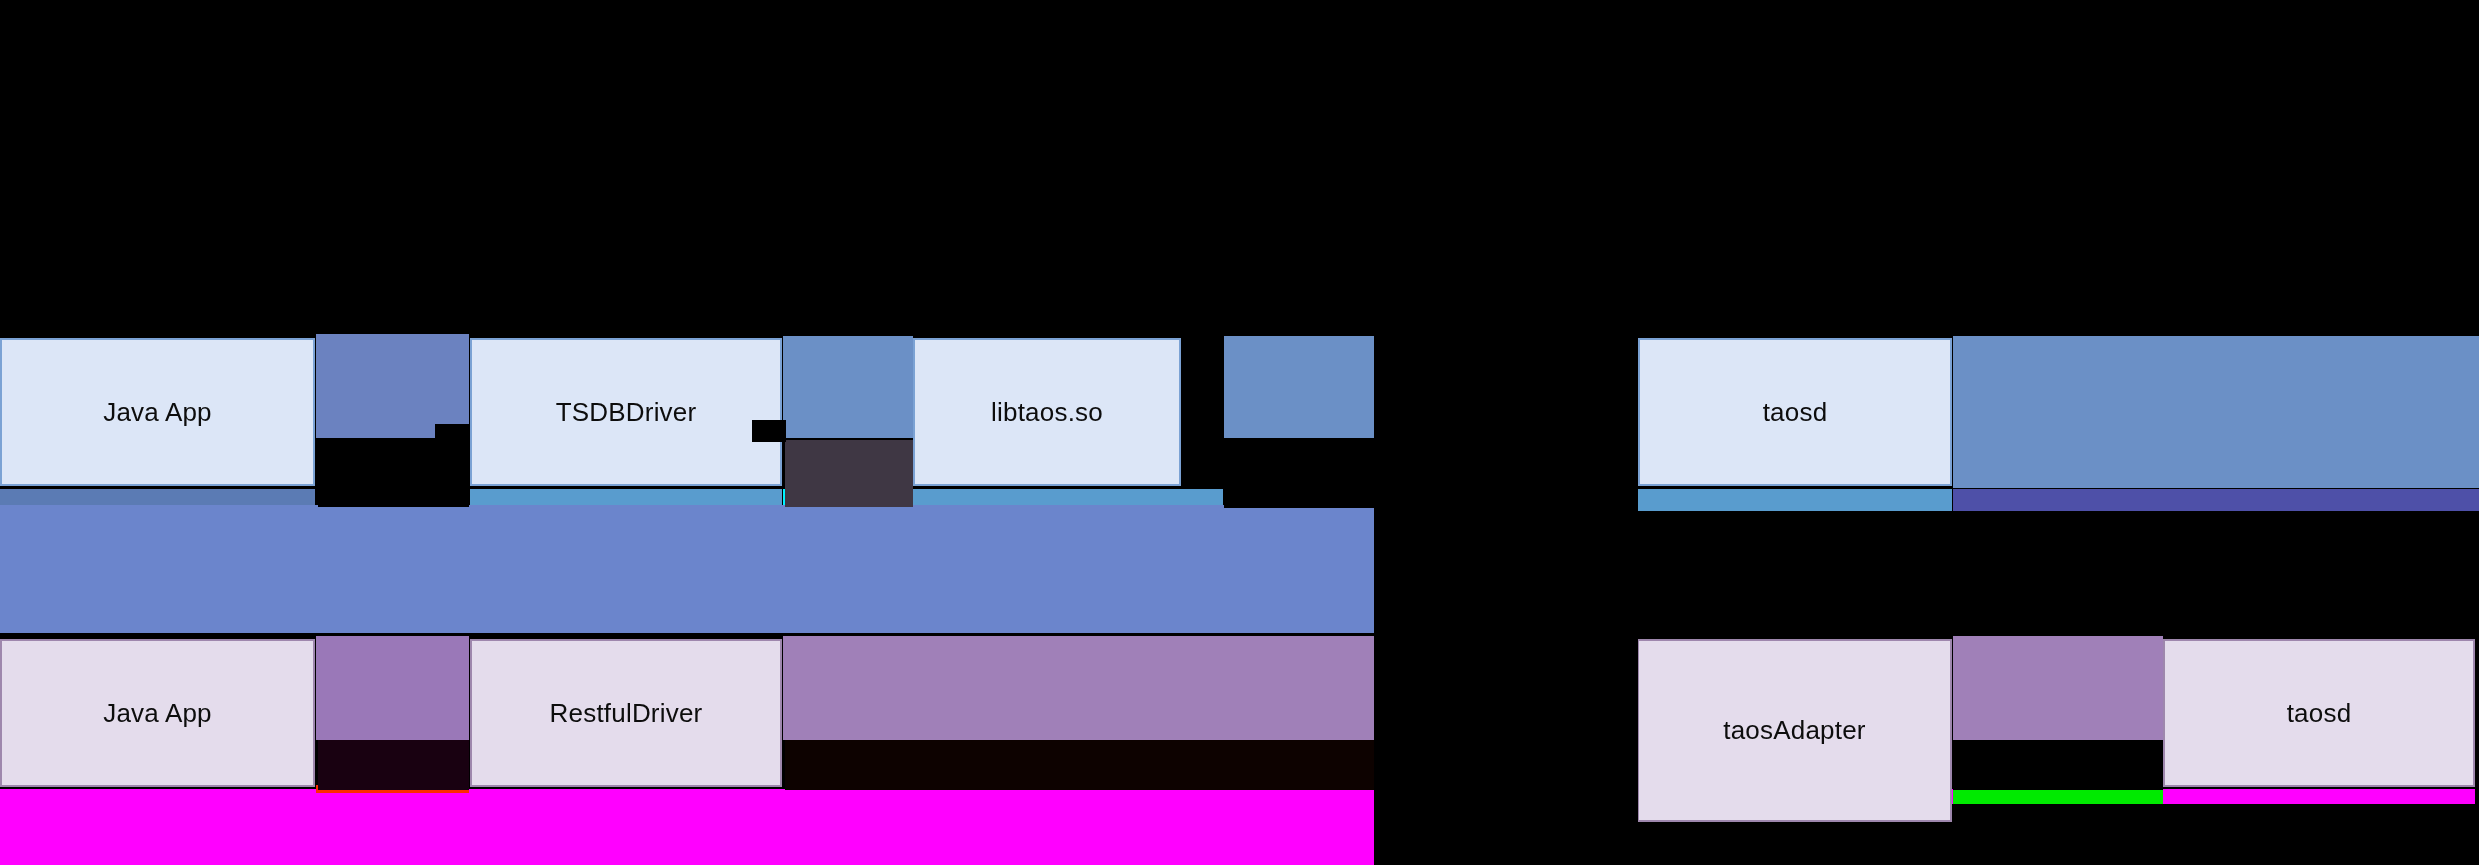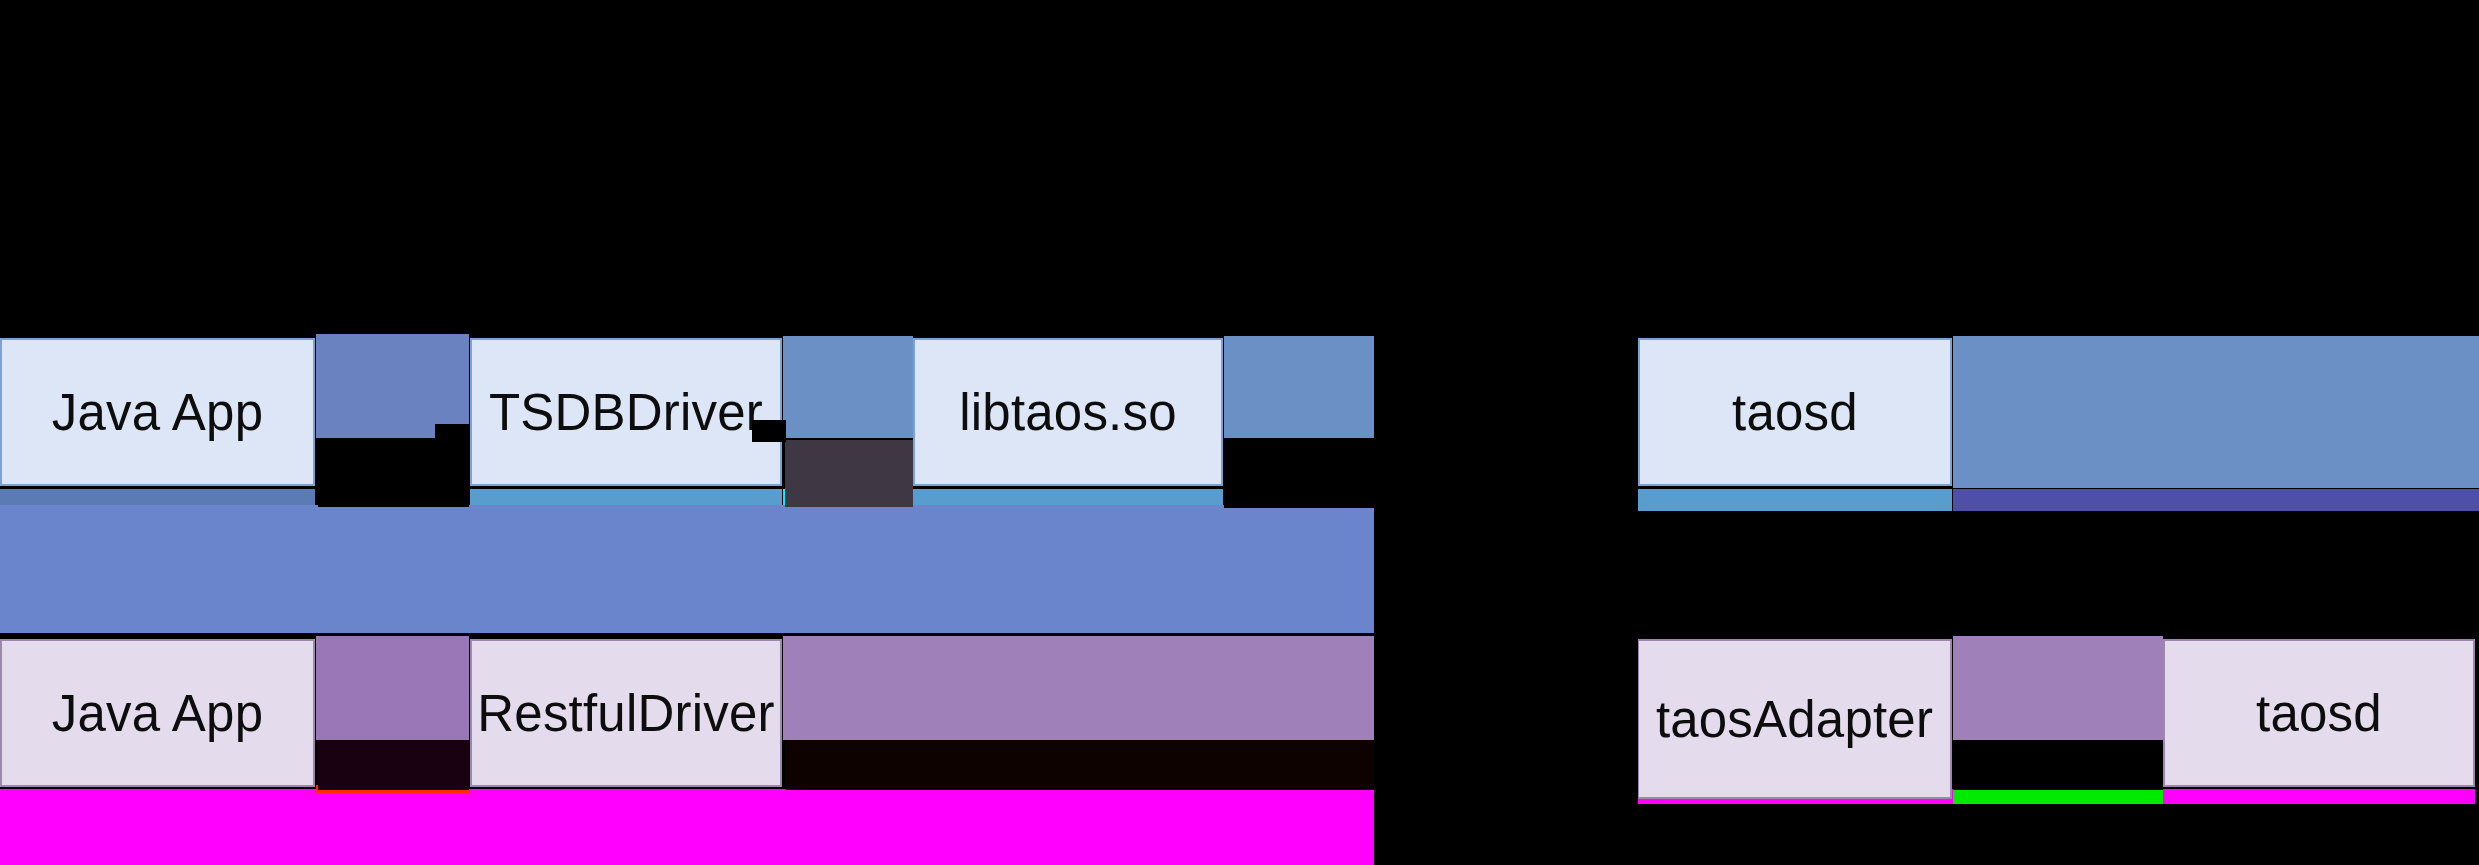--- a/index.html
+++ b/index.html
@@ -17,21 +17,21 @@
   }
   .band {
     position: absolute;
   }
   .node {
     position: absolute;
     display: flex;
     align-items: center;
     justify-content: center;
     box-sizing: border-box;
-    font-size: 51px;
+    font-size: 26px;
     color: #0d0d0d;
     letter-spacing: 0.2px;
     white-space: nowrap;
   }
   .node-native {
     background: #dce6f7;
     border: 2px solid #7ba2d4;
   }
   .node-rest {
     background: #e4dcec;
@@ -77,33 +77,33 @@
       <div class="band" style="left: 1374px; top: 334px; width: 95px; height: 2px; background: rgb(212, 63, 42);"></div>
     </div>
 
   <div id="nodes-layer">
       <div class="node node-native" style="left: 0px; top: 338px; width: 315px; height: 148px;">
         <span>Java App</span>
       </div>
       <div class="node node-native" style="left: 470px; top: 338px; width: 312px; height: 148px;">
         <span>TSDBDriver</span>
       </div>
-      <div class="node node-native" style="left: 913px; top: 338px; width: 310px; height: 148px;">
+      <div class="node node-native" style="left: 913px; top: 338px; width: 268px; height: 148px;">
         <span>libtaos.so</span>
       </div>
       <div class="node node-native" style="left: 1638px; top: 338px; width: 314px; height: 148px;">
         <span>taosd</span>
       </div>
       <div class="node node-rest" style="left: 0px; top: 639px; width: 315px; height: 148px;">
         <span>Java App</span>
       </div>
       <div class="node node-rest" style="left: 470px; top: 639px; width: 312px; height: 148px; align-items: center;">
         <span>RestfulDriver</span>
       </div>
-      <div class="node node-rest" style="left: 1637px; top: 639px; width: 315px; height: 160px;">
+      <div class="node node-rest" style="left: 1637px; top: 639px; width: 315px; height: 183px;">
         <span>taosAdapter</span>
       </div>
       <div class="node node-rest" style="left: 2163px; top: 639px; width: 312px; height: 148px;">
         <span>taosd</span>
       </div>
     </div>
 
   <div id="legend-layer">
       <div class="legend-swatch" style="left: 2118px; top: 178px; width: 82px; height: 34px; background: rgb(220, 230, 247); border: 2px solid rgb(123, 162, 212);"></div>
       <div class="legend-swatch" style="left: 2118px; top: 212px; width: 82px; height: 34px; background: rgb(115, 145, 196); border: 2px solid rgb(91, 123, 180);"></div>

